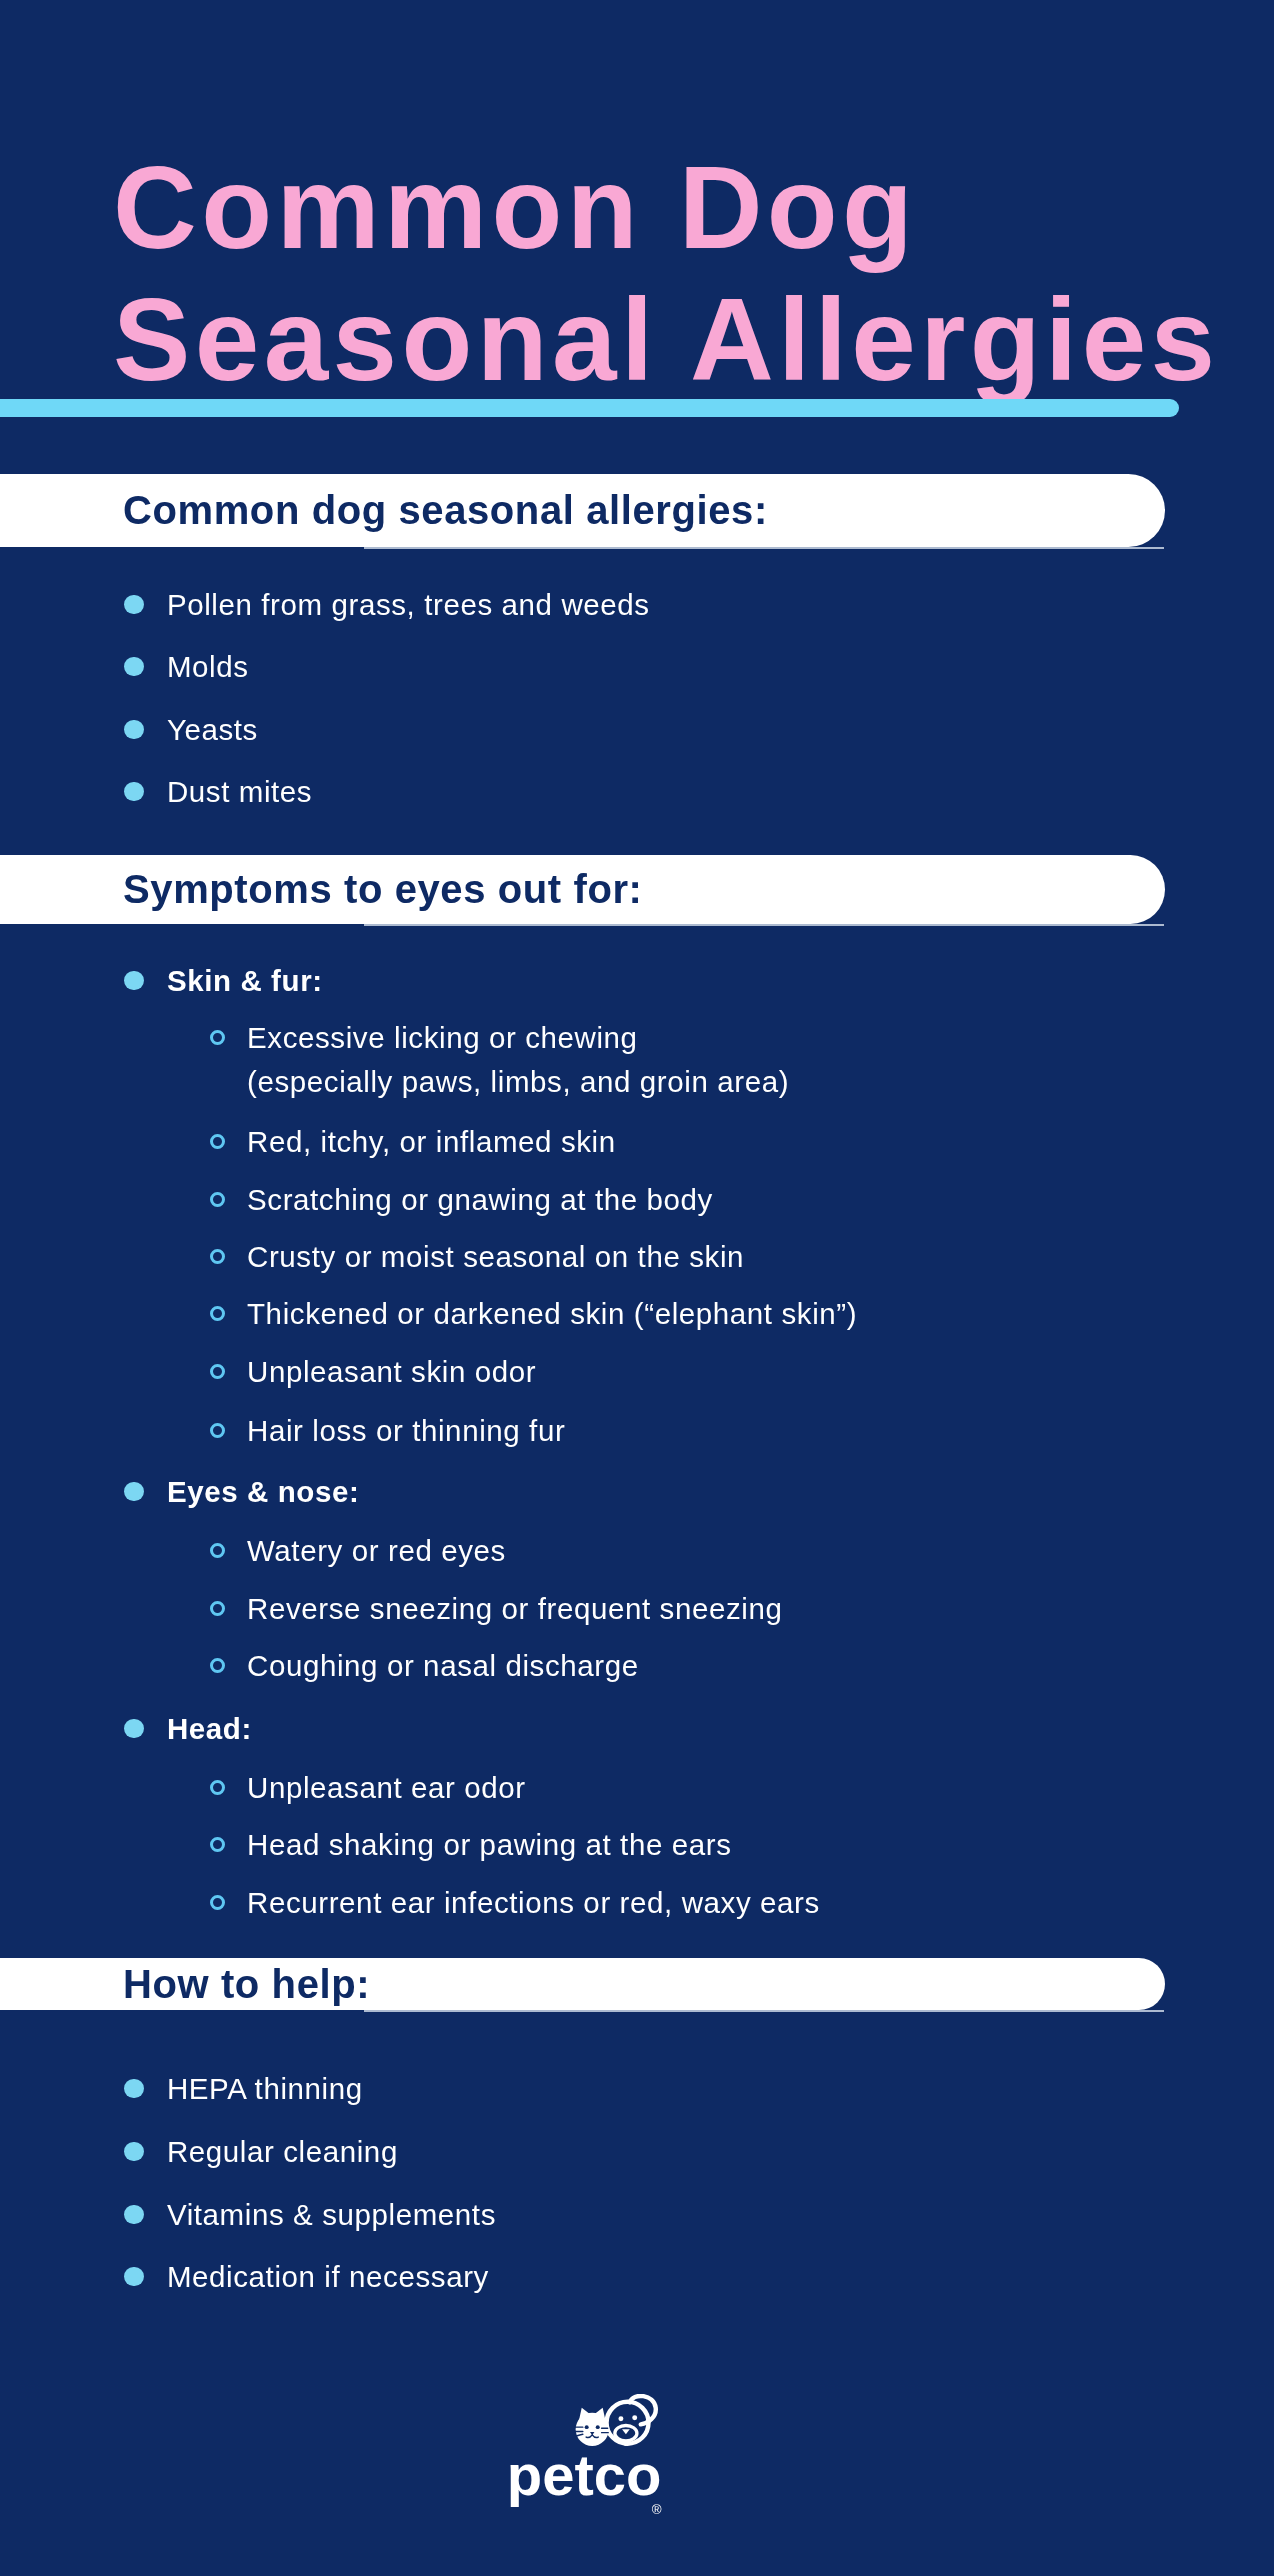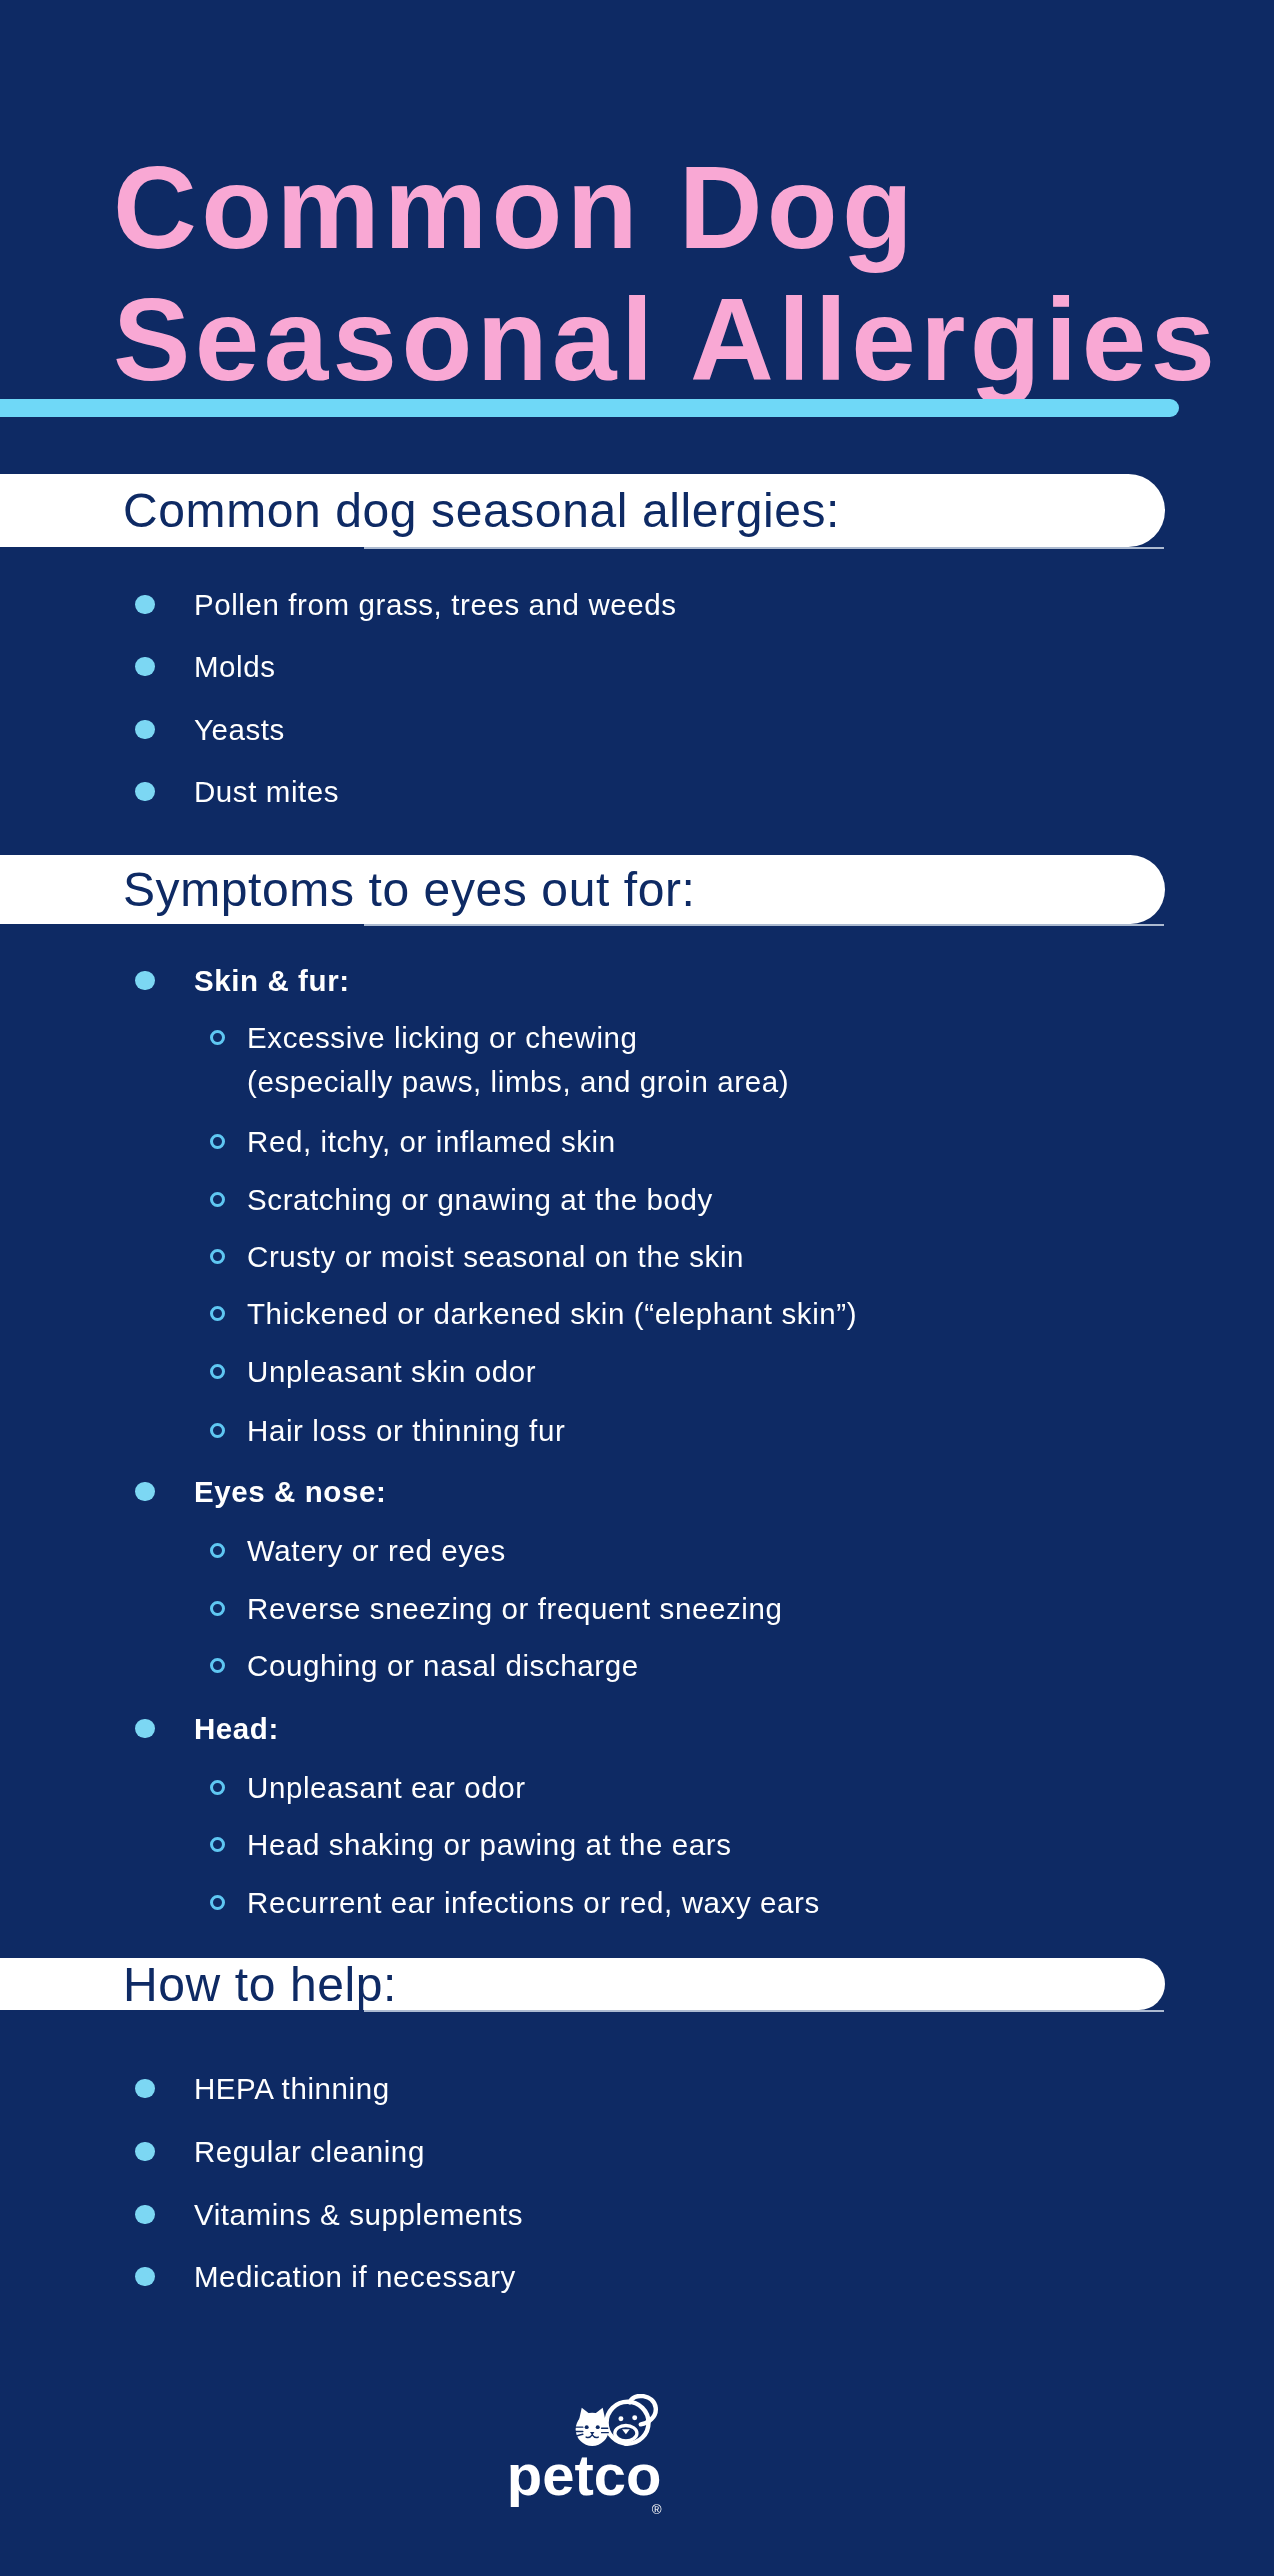--- a/index.html
+++ b/index.html
@@ -18,30 +18,30 @@
   }
   .band{
     position:absolute;left:0;width:1165px;background:#FFFFFF;
     border-radius:0 37px 37px 0;display:flex;align-items:center;
     padding-left:123px;box-sizing:border-box;
   }
   .band::after{
     content:"";position:absolute;left:364px;top:100%;width:800px;height:2.2px;
     background:rgba(200,211,227,0.85);
   }
-  .band .bh{font-size:48px;font-weight:400;color:#0E2A64;letter-spacing:0.6px;}
+  .band .bh{font-size:40px;font-weight:700;color:#0E2A64;letter-spacing:0.6px;}
   .band1{top:474px;height:73px;}
   .band2{top:855px;height:69px;}
   .band3{top:1958px;height:52px;}
   .row{position:absolute;display:flex;align-items:center;height:29px;}
   .row .txt{
     font-size:29.5px;line-height:29px;color:#FFFFFF;letter-spacing:0.6px;
     white-space:pre-line;
   }
-  .lvl1{left:135px;gap:16px;}
+  .lvl1{left:124px;}
   .dot{width:19.5px;height:19.5px;border-radius:50%;background:#7CD7F3;margin-right:23.4px;flex:none;}
   .main .txt{font-weight:700;}
   .sub{left:210px;}
   .ring{
     width:9px;height:9px;border:3.9px solid #5FC7F2;border-radius:50%;
     margin-right:22px;flex:none;
   }
   .multiline{height:89px;align-items:flex-start;}
   .multiline .ring{margin-top:14px;}
   .multiline .txt{line-height:44px;}

